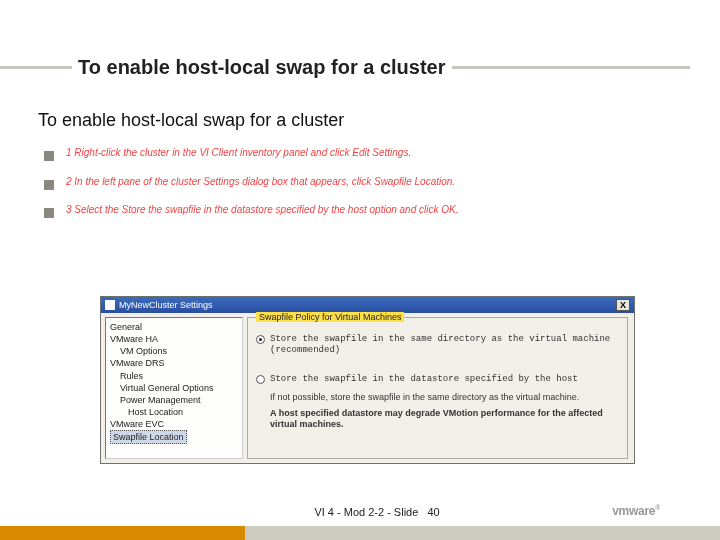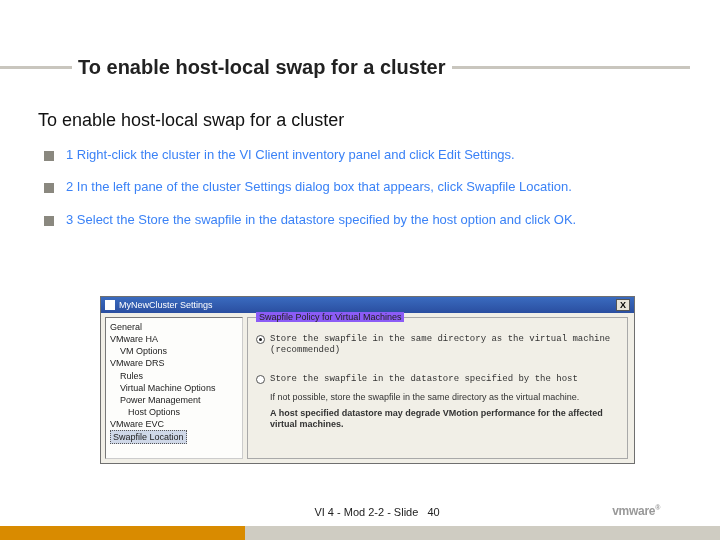--- a/index.html
+++ b/index.html
@@ -53,24 +53,25 @@
     font-size: 18px;
     color: #111;
     margin-bottom: 16px;
   }
   .bullet-list {
     list-style: none;
   }
   .bullet-list li {
     position: relative;
     padding-left: 28px;
-    font-size: 13px;
-    color: #3b82f6;
+    font-size: 10px;
+    color: #ef4444;
     line-height: 1.25;
     margin-bottom: 16px;
+    font-style: italic;
   }
   .bullet-list li::before {
     content: "";
     position: absolute;
     left: 6px;
     top: 4px;
     width: 10px;
     height: 10px;
     background: #8a887f;
   }
@@ -143,21 +144,21 @@
     border: 1px solid #a9a9a9;
     position: relative;
     padding: 16px 8px 8px 8px;
     height: 100%;
     background: #f1efe7;
   }
   .groupbox-label {
     position: absolute;
     top: -6px;
     left: 8px;
-    background: #8b5cf6;
+    background: #fde047;
     padding: 0 3px;
     font-size: 9px;
     color: #222;
   }
   .radio-row {
     display: flex;
     align-items: flex-start;
     margin-bottom: 8px;
     font-family: Liberation Mono, monospace;
   }
@@ -258,23 +259,23 @@
       <span class="spacer"></span>
       <span class="winbtn">X</span>
     </div>
     <div class="dialog-content">
       <div class="dialog-left">
         <div>General</div>
         <div>VMware HA</div>
         <div class="tree-indent1">VM Options</div>
         <div>VMware DRS</div>
         <div class="tree-indent1">Rules</div>
-        <div class="tree-indent1">Virtual Machine Options</div>
+        <div class="tree-indent1">Virtual General Options</div>
         <div class="tree-indent1">Power Management</div>
-        <div class="tree-indent2">Host Options</div>
+        <div class="tree-indent2">Host Location</div>
         <div>VMware EVC</div>
         <div><span class="selected">Swapfile Location</span></div>
       </div>
       <div class="dialog-right">
         <div class="groupbox">
           <div class="groupbox-label">Swapfile Policy for Virtual Machines</div>
           <div class="radio-row">
             <div class="radio-dot checked"></div>
             <div class="radio-label">Store the swapfile in the same directory as the virtual machine (recommended)</div>
           </div>

